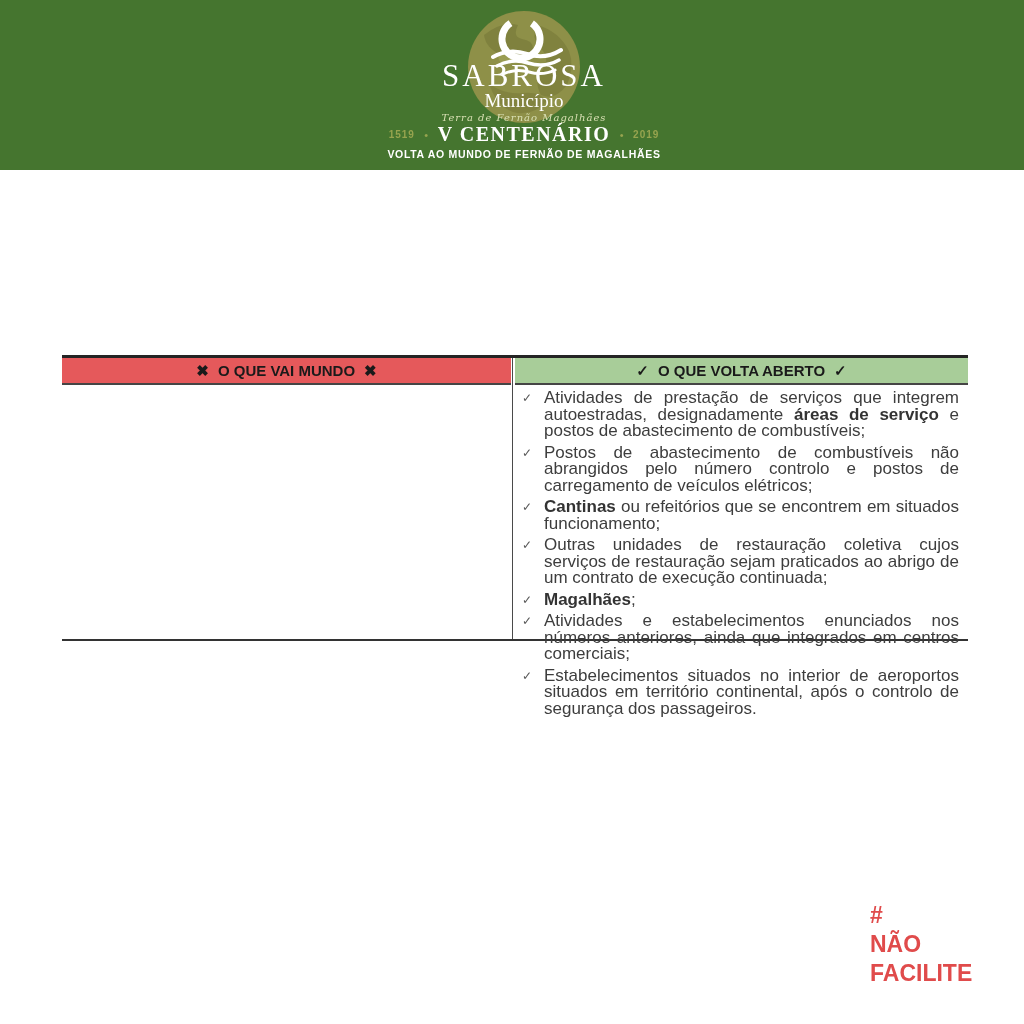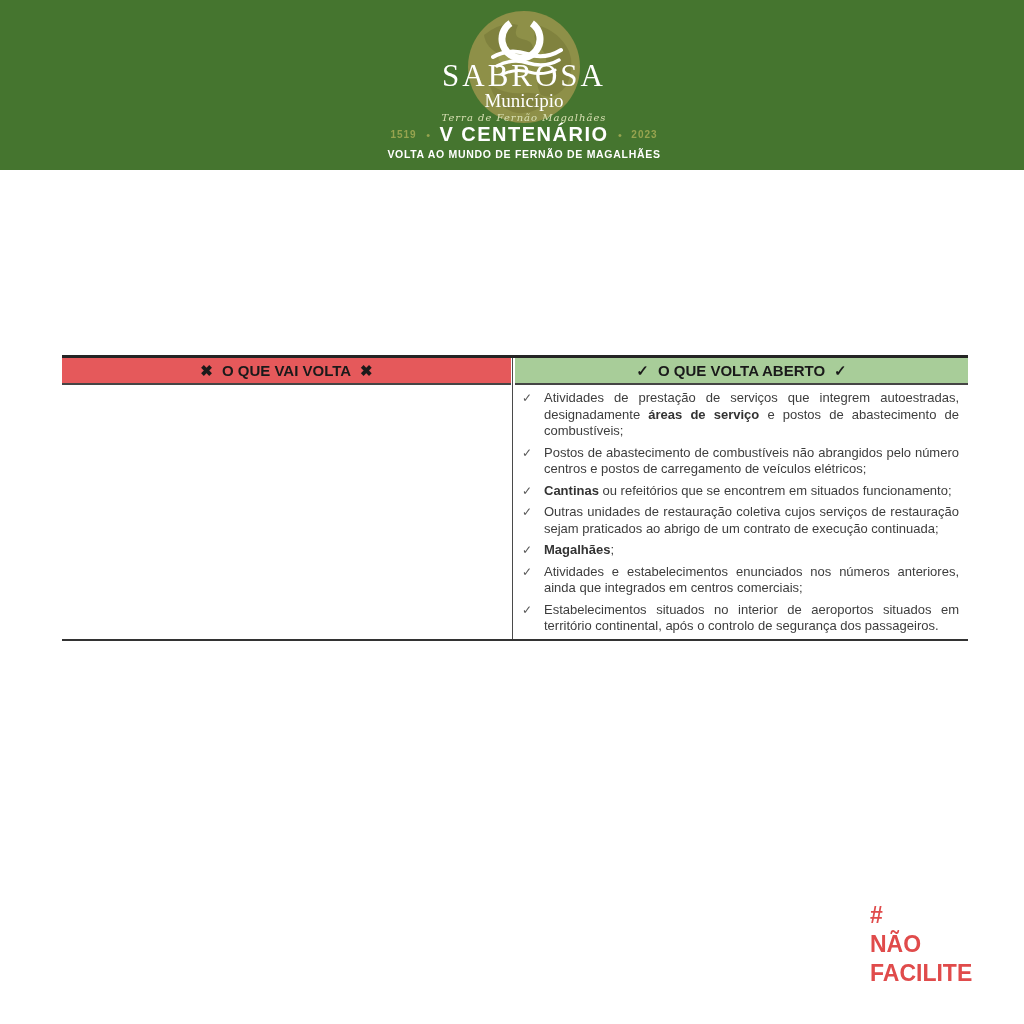--- a/index.html
+++ b/index.html
@@ -17,41 +17,41 @@
   .logo-sub{position:absolute;left:0;top:90px;width:100%;
             font-family:"Liberation Serif",serif;font-size:19px;color:#fff;}
   .logo-tag{position:absolute;left:0;top:112px;width:100%;
             font-family:"DejaVu Serif",serif;font-style:italic;font-size:10px;
             color:#D9E0B4;letter-spacing:1px;}
   .centenary{position:absolute;left:0;top:123px;width:100%;color:#fff;}
   .centenary .yr{font-size:10px;font-weight:700;color:var(--accent_olive,#97A44F);
                  vertical-align:3px;letter-spacing:1px;}
   .centenary .sep{font-size:11px;color:var(--accent_olive,#97A44F);vertical-align:2px;
                   margin:0 5px;}
-  .centenary .big{font-size:20px;font-weight:700;letter-spacing:1.5px;}
+  .centenary .big{font-size:20px;font-weight:700;letter-spacing:1.5px;font-family:Liberation Serif, serif;}
   .volta{position:absolute;left:0;top:148px;width:100%;font-size:10.5px;font-weight:700;
          color:#fff;letter-spacing:0.7px;}
 
   
   .tbl{position:absolute;left:62px;top:355px;width:906px;display:flex;
        border-top:3px solid #242424;border-bottom:2px solid #333;}
   .col{display:flex;flex-direction:column;}
   .col-left{width:449px;}
   .vband{width:4px;background:linear-gradient(to right,#fff 1px,#4a4a4a 1px,#4a4a4a 2px,#fff 2px);}
   .col-right{flex:1;}
   .th{height:25px;display:flex;align-items:center;justify-content:center;gap:9px;
       font-size:15px;font-weight:700;color:#1a1a1a;border-bottom:2px solid #454545;}
   .th.red{background:var(--closed_red,#E5595B);}
   .th.green{background:var(--open_green,#A8CD99);}
   .tb{height:249px;background:#fff;}
   .tb.open{padding:5px 9px 0 7px;}
   .item{display:flex;margin-bottom:5px;}
   .item .chk{width:13px;margin-right:9px;flex:none;color:#5a5a5a;font-size:12px;
              line-height:16px;}
-  .item .txt{flex:1;text-align:justify;font-size:13px;line-height:16.5px;
+  .item .txt{flex:1;text-align:justify;font-size:17px;line-height:16.5px;
              color:var(--body_text,#3D3D3D);}
   .item .txt b{font-weight:700;color:#333;}
 
   
   .hashtag{position:absolute;left:870px;top:901px;color:var(--hashtag_red,#E04B4B);
            font-weight:700;font-size:23px;line-height:29px;letter-spacing:0px;}
 </style>
 </head>
 <body>
 
@@ -73,50 +73,50 @@
         </svg>
       </span>
       <div class="logo-title">SABROSA</div>
       <div class="logo-sub">Município</div>
       <div class="logo-tag">Terra de Fernão Magalhães</div>
       <div class="centenary">
         <span class="yr">1519</span>
         <span class="sep">•</span>
         <span class="big">V CENTENÁRIO</span>
         <span class="sep">•</span>
-        <span class="yr">2023</span>
+        <span class="yr">2019</span>
       </div>
       <div class="volta">VOLTA AO MUNDO DE FERNÃO DE MAGALHÃES</div>
     </div>
   </div>
 
   <div class="tbl">
     <div class="col col-left">
       <div class="th red">
         <span>✖</span>
-        <span>O QUE VAI VOLTA</span>
+        <span>O QUE VAI MUNDO</span>
         <span>✖</span>
       </div>
       <div class="tb"></div>
     </div>
     <div class="vband"></div>
     <div class="col col-right">
       <div class="th green">
         <span>✓</span>
         <span>O QUE VOLTA ABERTO</span>
         <span>✓</span>
       </div>
       <div class="tb open">
           <div class="item">
             <span class="chk">✓</span>
             <span class="txt"><span>Atividades de prestação de serviços que integrem autoestradas, designadamente </span><b>áreas de serviço</b><span> e postos de abastecimento de combustíveis;</span></span>
           </div>
           <div class="item">
             <span class="chk">✓</span>
-            <span class="txt"><span>Postos de abastecimento de combustíveis não abrangidos pelo número centros e postos de carregamento de veículos elétricos;</span></span>
+            <span class="txt"><span>Postos de abastecimento de combustíveis não abrangidos pelo número controlo e postos de carregamento de veículos elétricos;</span></span>
           </div>
           <div class="item">
             <span class="chk">✓</span>
             <span class="txt"><b>Cantinas</b><span> ou refeitórios que se encontrem em situados funcionamento;</span></span>
           </div>
           <div class="item">
             <span class="chk">✓</span>
             <span class="txt"><span>Outras unidades de restauração coletiva cujos serviços de restauração sejam praticados ao abrigo de um contrato de execução continuada;</span></span>
           </div>
           <div class="item">

